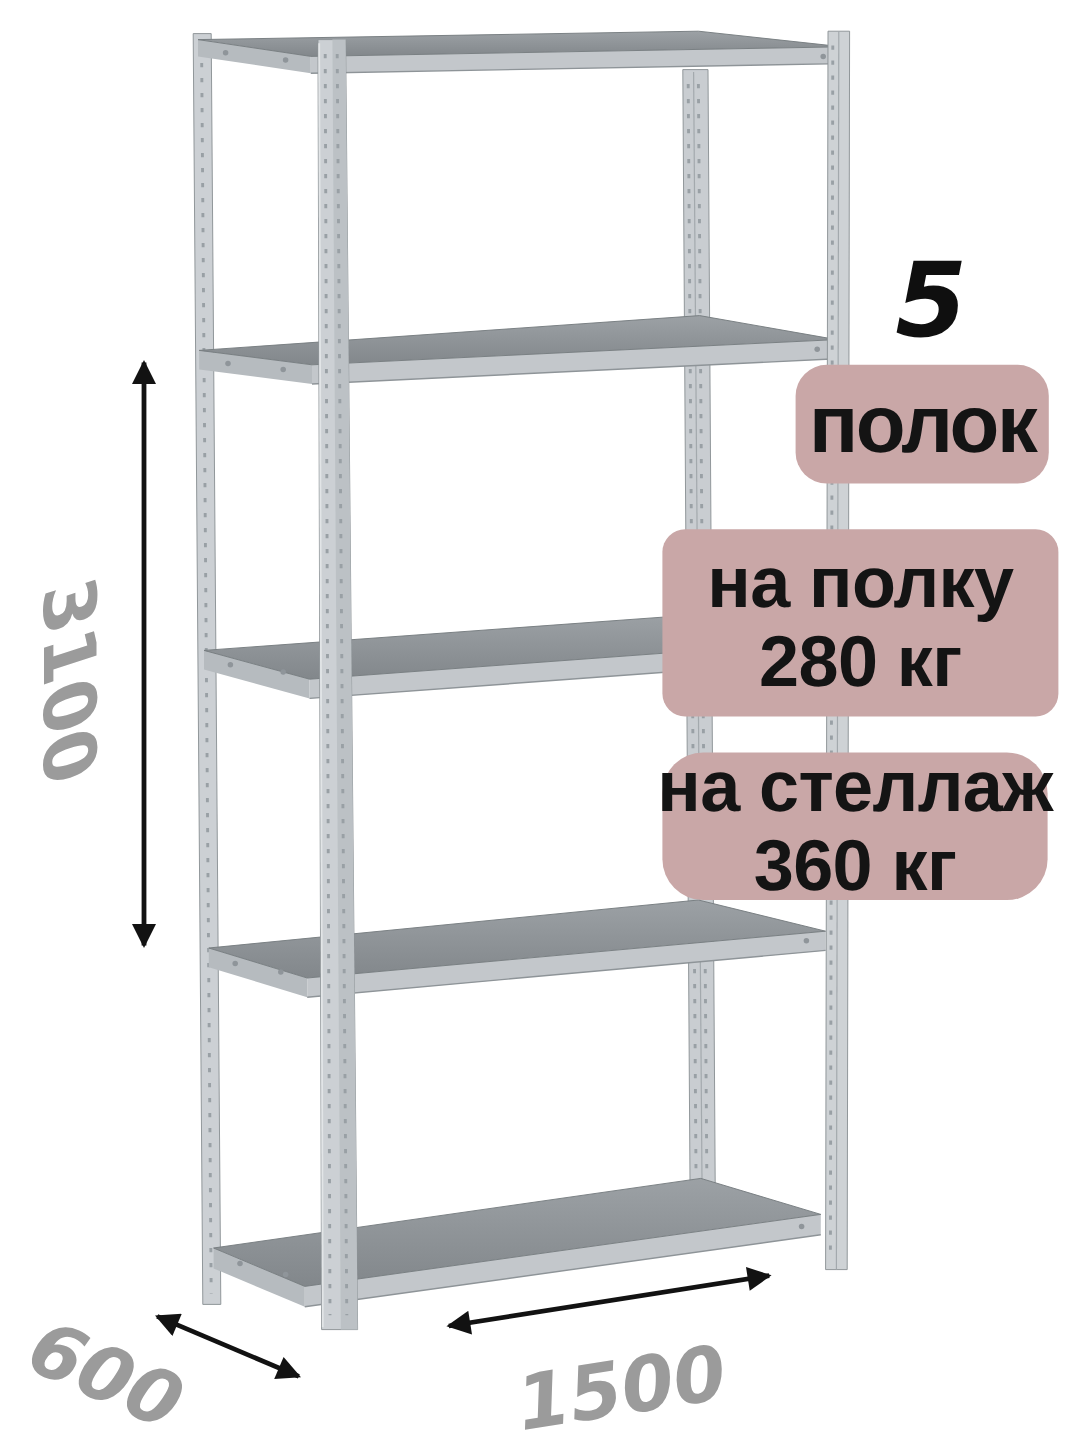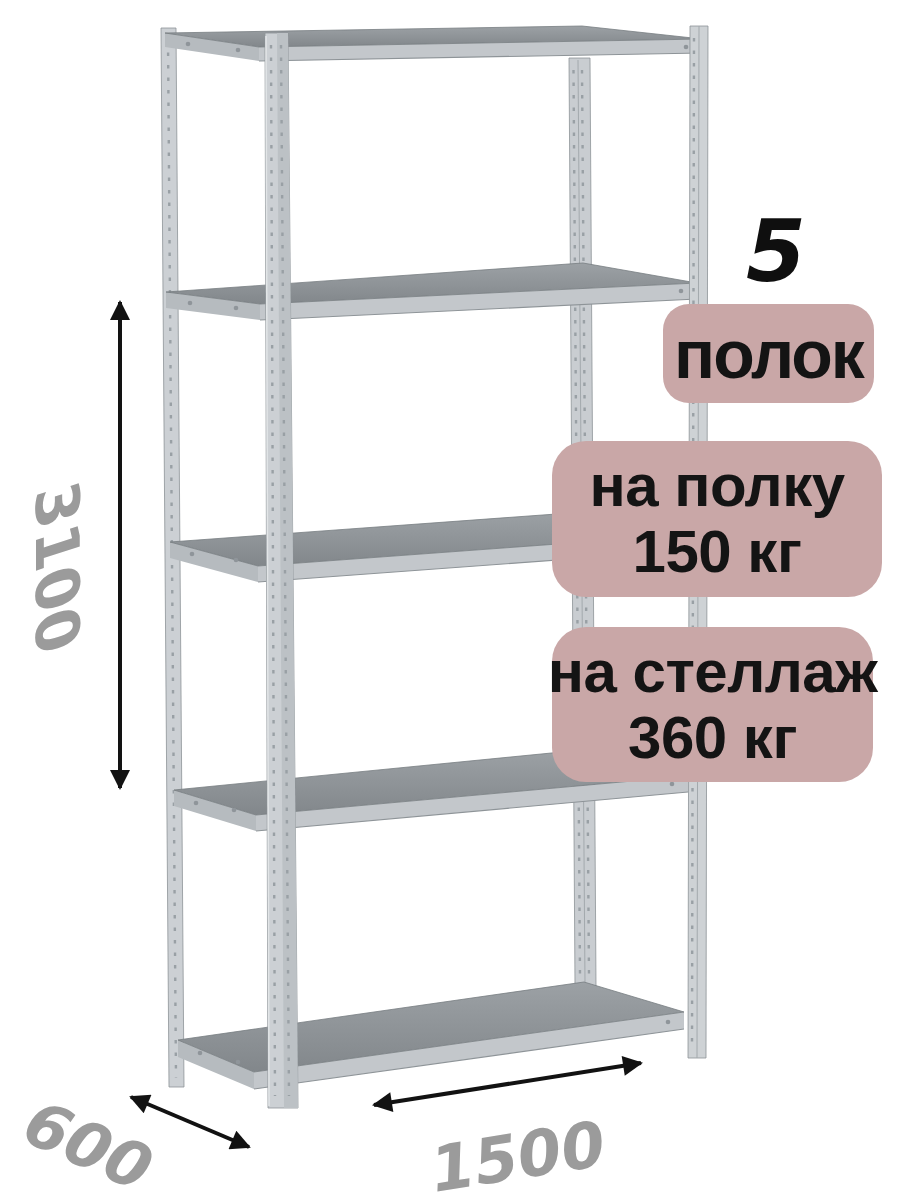--- a/index.html
+++ b/index.html
@@ -13,22 +13,22 @@
     position:absolute;background:var(--badge-bg,#c9a7a7);
     color:var(--badge-text,#141414);
     display:flex;flex-direction:column;align-items:center;justify-content:center;
     font-weight:bold;text-align:center;
   }
   .badge-count{
     left:663px;top:304px;width:211px;height:99px;border-radius:26px;
     font-size:68px;letter-spacing:-2px;line-height:1;text-align:center;
   }
   .badge-load{border-radius:34px;letter-spacing:-0.5px;}
-  .badge-shelf-load{left:552px;top:441px;width:330px;height:156px;}
-  .badge-rack-load{left:552px;top:627px;width:321px;height:155px;}
+  .badge-shelf-load{left:552px;top:441px;width:330px;height:156px;border-radius:19px;}
+  .badge-rack-load{left:552px;top:627px;width:321px;height:123px;}
   .badge-load .line{font-size:60px;line-height:66px;white-space:nowrap;}
   .count-number{
     position:absolute;left:726px;top:206px;width:100px;text-align:center;
     font-family:"DejaVu Sans","Liberation Sans",sans-serif;
     font-size:86px;line-height:1.05;font-weight:bold;font-style:italic;color:#0f0f0f;
   }
   .dim-label{
     position:absolute;color:var(--dimension-text,#9b9b9b);
     font-family:"DejaVu Sans","Liberation Sans",sans-serif;
     font-weight:bold;white-space:nowrap;
@@ -153,21 +153,21 @@
   </svg>
 
   <div class="count-number">5</div>
 
   <div class="badge badge-count">
     <span>полок</span>
   </div>
 
   <div class="badge badge-load badge-shelf-load">
     <div class="line">на полку</div>
-    <div class="line">150 кг</div>
+    <div class="line">280 кг</div>
   </div>
 
   <div class="badge badge-load badge-rack-load">
     <div class="line">на стеллаж</div>
     <div class="line">360 кг</div>
   </div>
 
   <div class="dim-label dim-height">3100</div>
   <div class="dim-label dim-depth">600</div>
   <div class="dim-label dim-width">1500</div>

